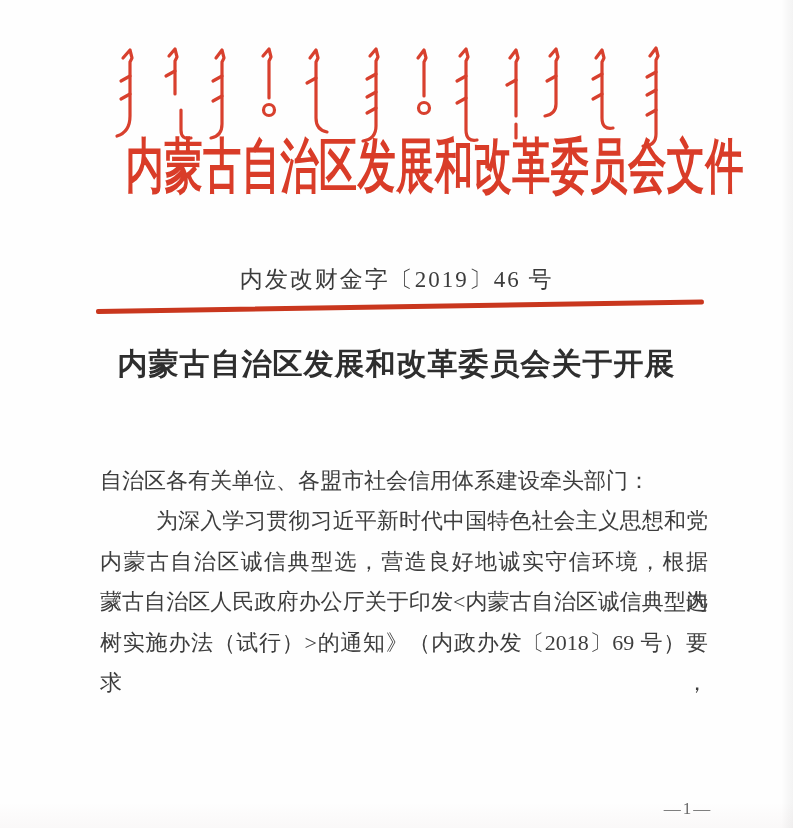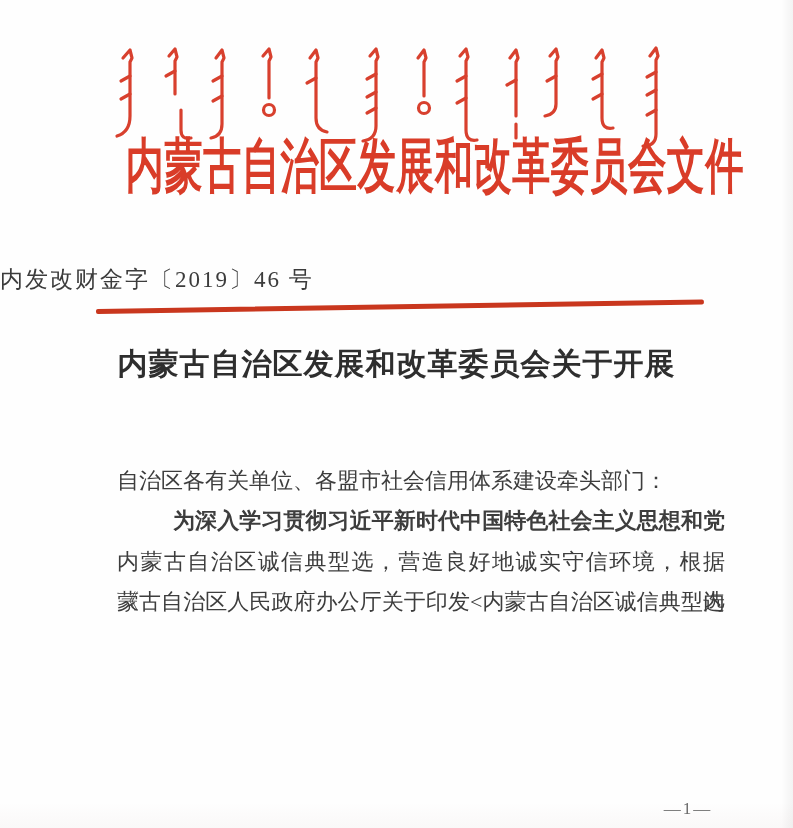--- a/index.html
+++ b/index.html
@@ -23,46 +23,46 @@
 
   .banner { position:absolute; top:128px; left:0; width:100%;
     display:flex; justify-content:center;padding-left:38px; }
   .banner-text {
     font-size:58px; font-weight:bold; color:#d93c28; white-space:nowrap;
     letter-spacing:1px; transform:scale(0.655,1.02); transform-origin:center;
     font-family:"Liberation Serif","DejaVu Serif",serif;
   }
 
   .doc-number {
-    position:absolute; top:264px; left:0; width:100%; 
+    position:absolute; top:264px; left:0; width:100%; text-align:center;
     font-size:23px; color:#3c3c3c; letter-spacing:2px;
   }
 
   .red-line {
     position:absolute; left:96px; top:309px; width:608px; height:5px;
     background:#c9371e; transform:rotate(-0.9deg); transform-origin:left center;
     border-radius:2px;
   }
 
   .notice-title {
     position:absolute; top:340px; left:0; width:100%; text-align:center;
     font-size:30px; font-weight:bold; color:#2e2e2e; line-height:47px;
     letter-spacing:1px;
   }
 
   .body-block {
     position:absolute; left:100px; top:461px; width:608px;
-    font-size:22px; color:#3d3d3d;margin-left:17px;
+    font-size:22px; color:#3d3d3d;
   }
   .bline {
     height:40.4px; line-height:40.4px;
     text-align:justify; text-align-last:justify;
   }
   .bline.left-last { text-align-last:left; }
-  .bline.first-indent { text-indent:56px;font-weight:bold; }
+  .bline.first-indent { text-indent:56px; }
   .bline.heading {
     font-family:"Liberation Sans","DejaVu Sans",sans-serif;
     font-weight:bold; color:#252525; text-indent:44px;
     text-align-last:left; letter-spacing:2px; font-size:23px;
   }
 
   .page-number {
     position:absolute; top:799px; left:648px; width:80px; text-align:center;
     font-size:17px; color:#6a6a6a; letter-spacing:2px;
   }
@@ -135,17 +135,18 @@
 
   <div class="notice-title">
     <div>内蒙古自治区发展和改革委员会关于开展</div>
   </div>
 
   <div class="body-block">
     <div class="bline left-last">自治区各有关单位、各盟市社会信用体系建设牵头部门：</div>
     <div class="bline first-indent">为深入学习贯彻习近平新时代中国特色社会主义思想和党</div>
     <div class="bline">内蒙古自治区诚信典型选，营造良好地诚实守信环境，根据《内</div>
     <div class="bline">蒙古自治区人民政府办公厅关于印发&lt;内蒙古自治区诚信典型选</div>
+    <div class="bline">树实施办法（试行）&gt;的通知》（内政办发〔2018〕69 号）要求，</div>
   </div>
 
   <div class="page-number">—1—</div>
 
 </div>
 
 </body></html>

